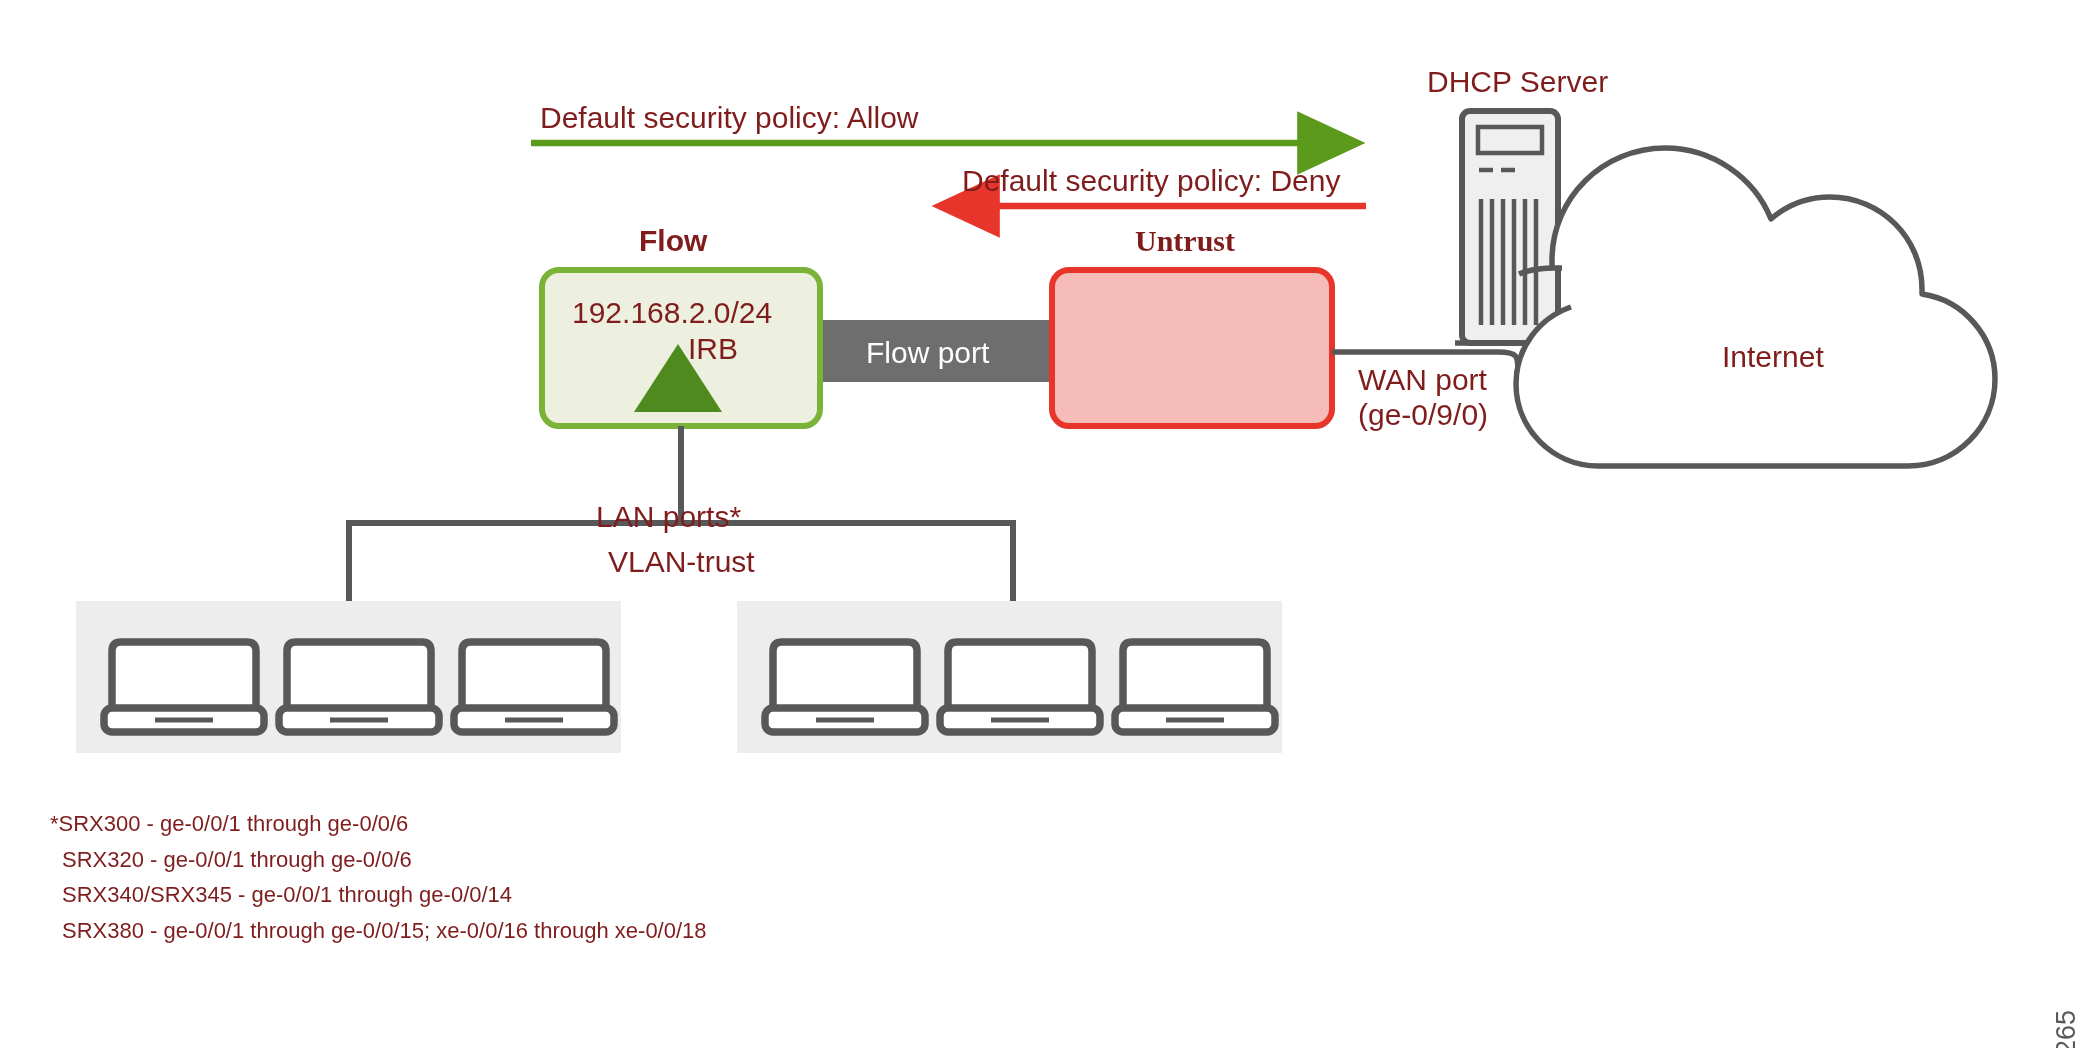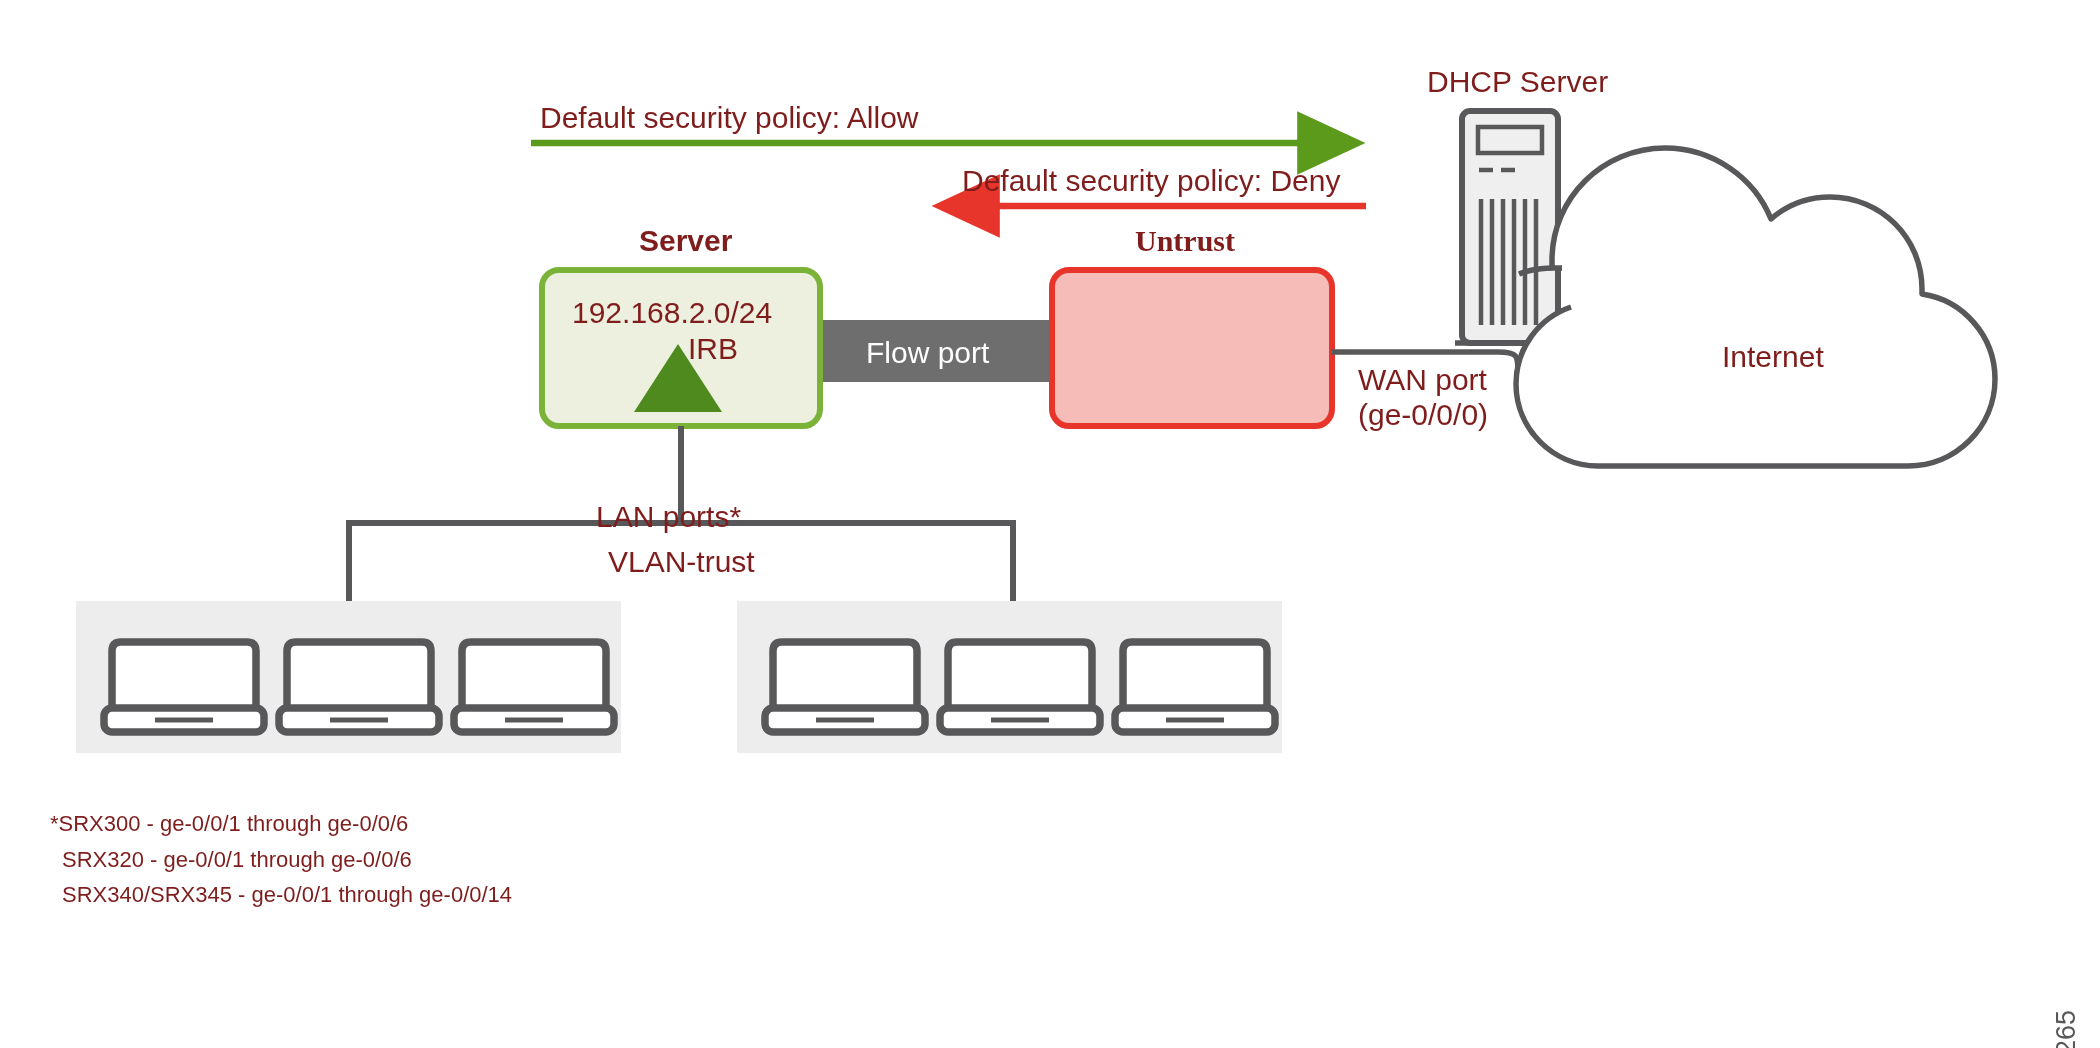--- a/index.html
+++ b/index.html
@@ -193,42 +193,43 @@
         <rect x="1115" y="708" width="160" height="24" rx="8" ry="8" fill="#ffffff" stroke="#58585A" stroke-width="7.5"></rect>
         <line x1="1166" y1="720" x2="1224" y2="720" stroke="#58585A" stroke-width="5"></line>
       </g>
     </g>
   </svg>
 
   <div class="lbl lbl-policy" style="left:962px; top:164px;">Default security policy: Deny</div>
 
   <div class="lbl lbl-policy" style="left:540px; top:101px;">Default security policy: Allow</div>
 
-  <div class="lbl lbl-zone" style="left:639px; top:224px;">Server</div>
+  <div class="lbl lbl-zone" style="left:639px; top:224px;">Flow</div>
 
   <div class="lbl lbl-zone" style="left:1135px; top:224px;font-family:Liberation Serif, serif;">Untrust</div>
 
   <div class="lbl lbl-subnet" style="left:572px; top:296px;">192.168.2.0/24</div>
 
   <div class="lbl lbl-irb" style="left:688px; top:332px;">IRB</div>
 
   <div class="lbl lbl-flow" style="left:866px; top:336px;">Flow port</div>
 
   <div class="lbl lbl-dhcp" style="left:1427px; top:65px;">DHCP Server</div>
 
   <div class="lbl lbl-internet" style="left:1722px; top:340px;">Internet</div>
 
   <div class="lbl lbl-wan" style="left:1358px; top:363px;">WAN port</div>
-  <div class="lbl lbl-wan" style="left:1358px; top:398px;">(ge-0/0/0)</div>
+  <div class="lbl lbl-wan" style="left:1358px; top:398px;">(ge-0/9/0)</div>
 
   <div class="lbl lbl-lan" style="left:596px; top:455px;margin-top:45px;">LAN ports*</div>
 
   <div class="lbl lbl-vlan" style="left:608px; top:545px;">VLAN-trust</div>
 
   <div class="notes">
     <span class="lbl lbl-note">*SRX300 - ge-0/0/1 through ge-0/0/6</span>
     <span class="lbl lbl-note">SRX320 - ge-0/0/1 through ge-0/0/6</span>
     <span class="lbl lbl-note">SRX340/SRX345 - ge-0/0/1 through ge-0/0/14</span>
+    <span class="lbl lbl-note">SRX380 - ge-0/0/1 through ge-0/0/15; xe-0/0/16 through xe-0/0/18</span>
   </div>
 
   <div class="watermark">jn-000265</div>
 
 </div>
 
 </body></html>

